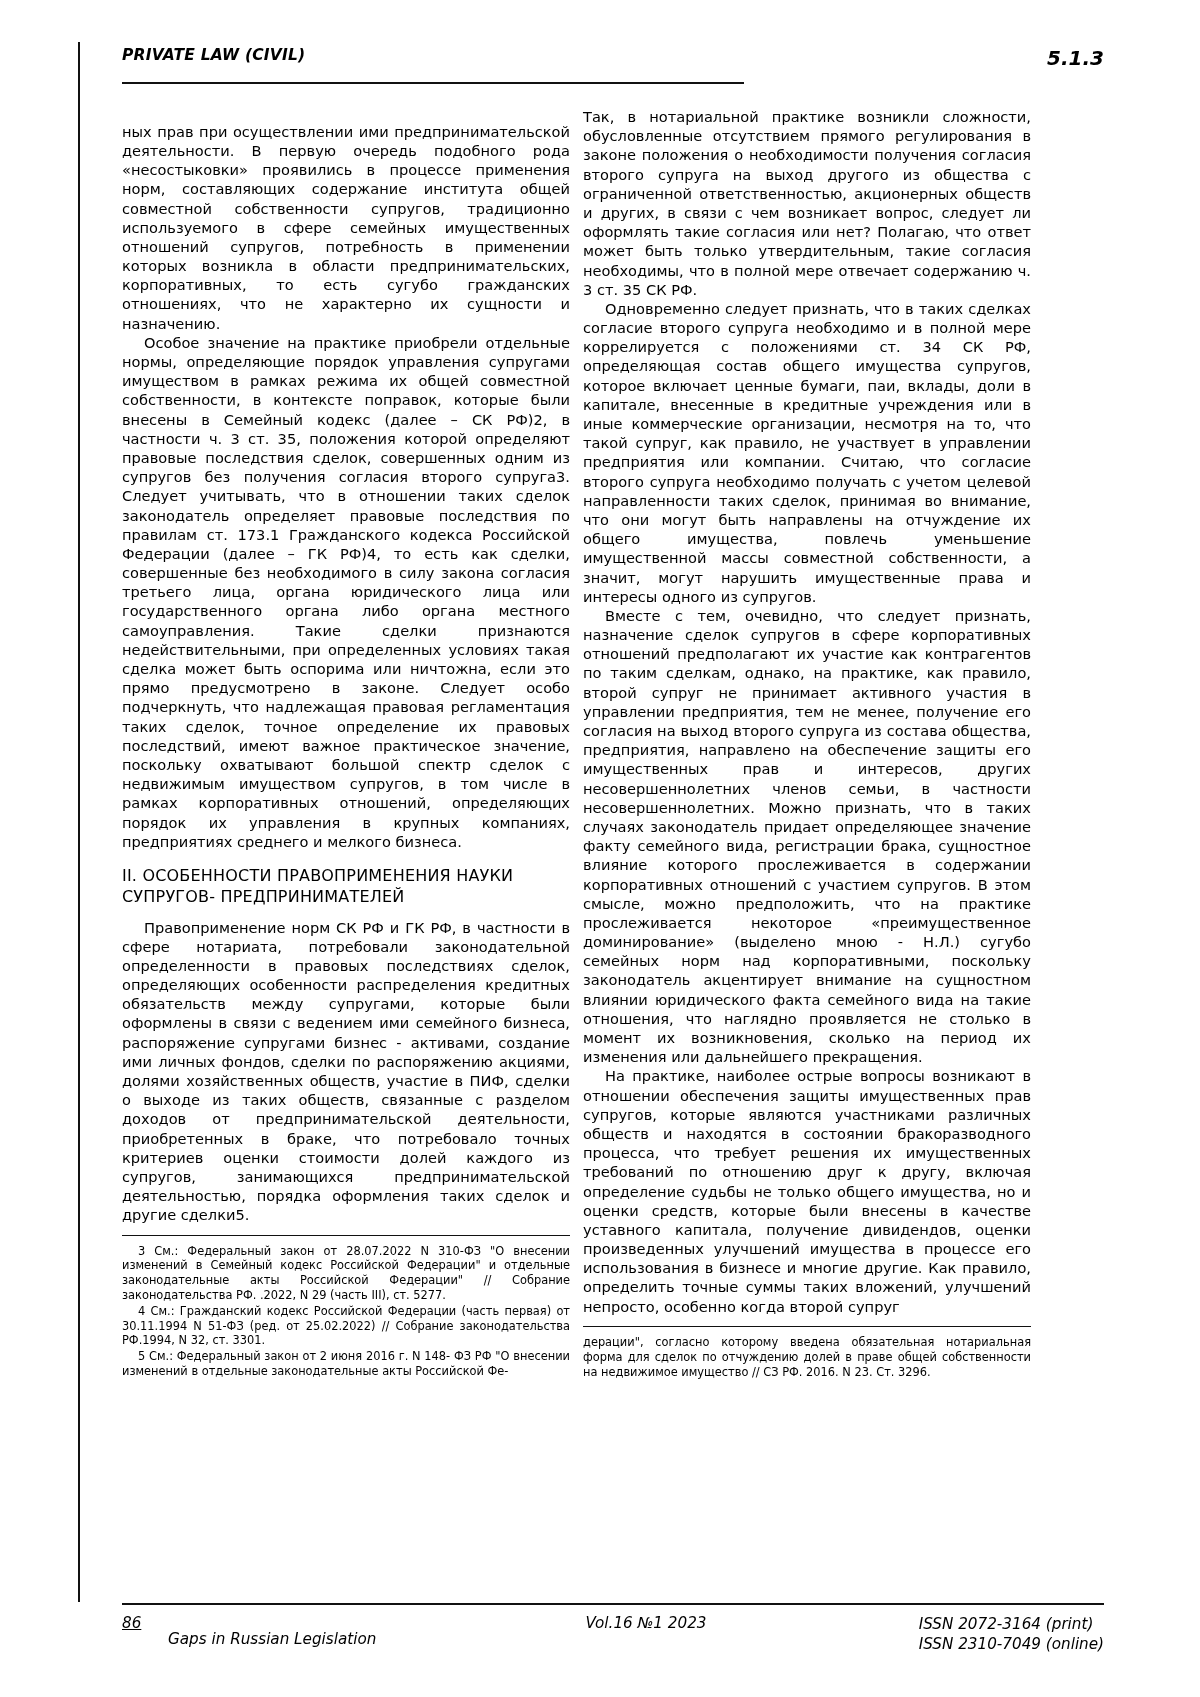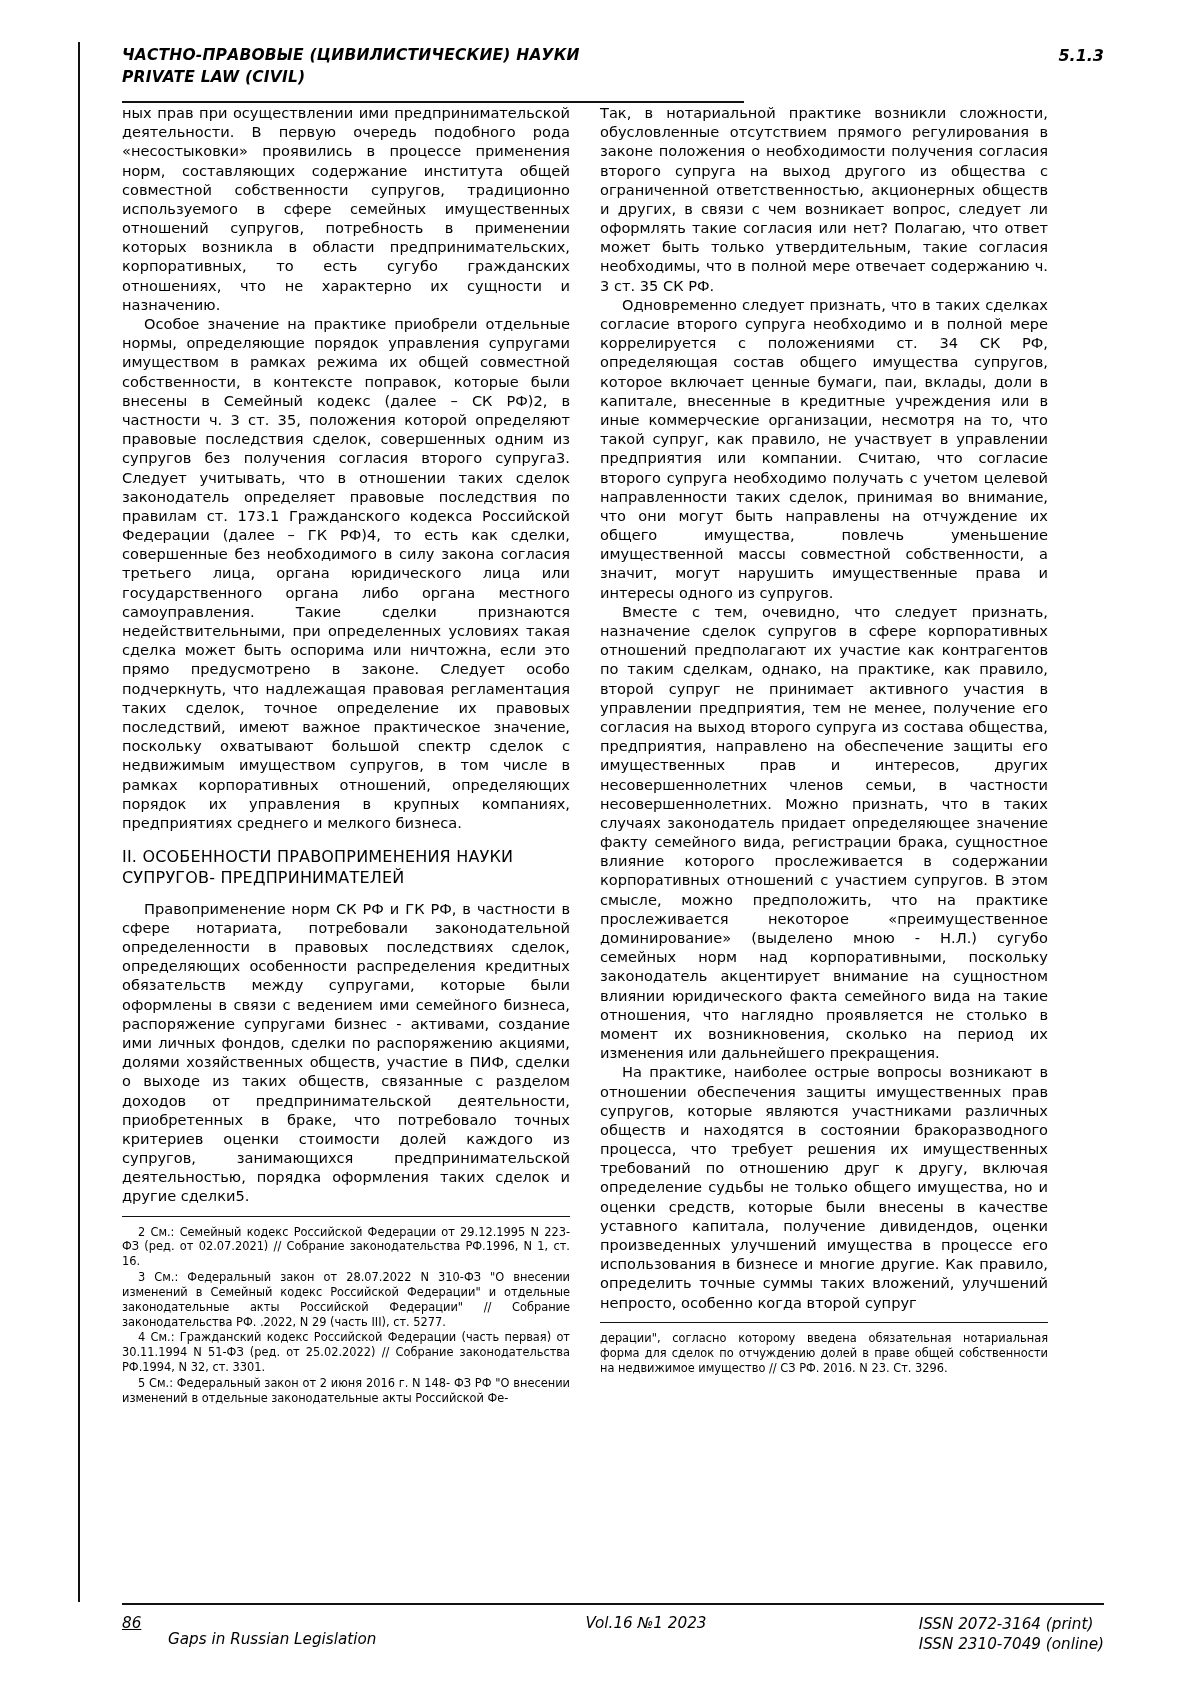--- a/index.html
+++ b/index.html
@@ -38,34 +38,35 @@
   .header-left {
     font-style: italic;
     font-weight: bold;
     font-size: 15.5px;
     line-height: 1.45;
     letter-spacing: 0.2px;
   }
   .header-right {
     font-style: italic;
     font-weight: bold;
-    font-size: 16px;
+    font-size: 20px;
     padding-top: 2px;
   }
   .header-rule {
     margin: 12px 0 0 26px;
     height: 2px;
     background: #111;
     width: 622px;
   }
   .columns {
-    margin-top: 0;
+    margin-top: 23px;
     padding-left: 26px;
     display: flex;
-    gap: 30px;
+    gap: 13px;
+    align-items: flex-end;
   }
   .col {
     width: 448px;
   }
   p.body {
     margin: 0;
     text-align: justify;
     text-justify: inter-word;
     font-size: 14.6px;
     line-height: 1.315;
@@ -148,39 +149,37 @@
 </style>
 </head>
 <body>
 
 <div class="page">
 
   <div class="left-rule"></div>
 
   <div class="header">
     <div class="header-left">
-      <div>ЧАСТНО-ПРАВОВЫЕ (ЦИВИЛИСТИЧЕСКИЕ) НАУКИ</div>
       <div>PRIVATE LAW (CIVIL)</div>
     </div>
     <div class="header-right">5.1.3</div>
   </div>
   <div class="header-rule"></div>
 
   <div class="columns">
 
     <div class="col">
       <p class="body">ных прав при осуществлении ими предпринимательской деятельности. В первую очередь подобного рода «несостыковки» проявились в процессе применения норм, составляющих содержание института общей совместной собственности супругов, традиционно используемого в сфере семейных имущественных отношений супругов, потребность в применении которых возникла в области предпринимательских, корпоративных, то есть сугубо гражданских отношениях, что не характерно их сущности и назначению.</p>
       <p class="body indent">Особое значение на практике приобрели отдельные нормы, определяющие порядок управления супругами имуществом в рамках режима их общей совместной собственности, в контексте поправок, которые были внесены в Семейный кодекс (далее – СК РФ)2, в частности ч. 3 ст. 35, положения которой определяют правовые последствия сделок, совершенных одним из супругов без получения согласия второго супруга3. Следует учитывать, что в отношении таких сделок законодатель определяет правовые последствия по правилам ст. 173.1 Гражданского кодекса Российской Федерации (далее – ГК РФ)4, то есть как сделки, совершенные без необходимого в силу закона согласия третьего лица, органа юридического лица или государственного органа либо органа местного самоуправления. Такие сделки признаются недействительными, при определенных условиях такая сделка может быть оспорима или ничтожна, если это прямо предусмотрено в законе. Следует особо подчеркнуть, что надлежащая правовая регламентация таких сделок, точное определение их правовых последствий, имеют важное практическое значение, поскольку охватывают большой спектр сделок с недвижимым имуществом супругов, в том числе в рамках корпоративных отношений, определяющих порядок их управления в крупных компаниях, предприятиях среднего и мелкого бизнеса.</p>
 
       <h2 class="section">II. ОСОБЕННОСТИ ПРАВОПРИМЕНЕНИЯ НАУКИ СУПРУГОВ- ПРЕДПРИНИМАТЕЛЕЙ</h2>
 
       <p class="body indent">Правоприменение норм СК РФ и ГК РФ, в частности в сфере нотариата, потребовали законодательной определенности в правовых последствиях сделок, определяющих особенности распределения кредитных обязательств между супругами, которые были оформлены в связи с ведением ими семейного бизнеса, распоряжение супругами бизнес - активами, создание ими личных фондов, сделки по распоряжению акциями, долями хозяйственных обществ, участие в ПИФ, сделки о выходе из таких обществ, связанные с разделом доходов от предпринимательской деятельности, приобретенных в браке, что потребовало точных критериев оценки стоимости долей каждого из супругов, занимающихся предпринимательской деятельностью, порядка оформления таких сделок и другие сделки5.</p>
 
       <div class="footnotes">
-        <p class="fn">2 См.: Семейный кодекс Российской Федерации от 29.12.1995 N 223-ФЗ (ред. от 02.07.2021) // Собрание законодательства РФ.1996, N 1, ст. 16.</p>
         <p class="fn">3 См.: Федеральный закон от 28.07.2022 N 310-ФЗ "О внесении изменений в Семейный кодекс Российской Федерации" и отдельные законодательные акты Российской Федерации" // Собрание законодательства РФ. .2022, N 29 (часть III), ст. 5277.</p>
         <p class="fn">4 См.: Гражданский кодекс Российской Федерации (часть первая) от 30.11.1994 N 51-ФЗ (ред. от 25.02.2022) // Собрание законодательства РФ.1994, N 32, ст. 3301.</p>
         <p class="fn">5 См.: Федеральный закон от 2 июня 2016 г. N 148- ФЗ РФ "О внесении изменений в отдельные законодательные акты Российской Фе-</p>
       </div>
     </div>
 
     <div class="col">
       <p class="body">Так, в нотариальной практике возникли сложности, обусловленные отсутствием прямого регулирования в законе положения о необходимости получения согласия второго супруга на выход другого из общества с ограниченной ответственностью, акционерных обществ и других, в связи с чем возникает вопрос, следует ли оформлять такие согласия или нет? Полагаю, что ответ может быть только утвердительным, такие согласия необходимы, что в полной мере отвечает содержанию ч. 3 ст. 35 СК РФ.</p>
       <p class="body indent">Одновременно следует признать, что в таких сделках согласие второго супруга необходимо и в полной мере коррелируется с положениями ст. 34 СК РФ, определяющая состав общего имущества супругов, которое включает ценные бумаги, паи, вклады, доли в капитале, внесенные в кредитные учреждения или в иные коммерческие организации, несмотря на то, что такой супруг, как правило, не участвует в управлении предприятия или компании. Считаю, что согласие второго супруга необходимо получать с учетом целевой направленности таких сделок, принимая во внимание, что они могут быть направлены на отчуждение их общего имущества, повлечь уменьшение имущественной массы совместной собственности, а значит, могут нарушить имущественные права и интересы одного из супругов.</p>
       <p class="body indent">Вместе с тем, очевидно, что следует признать, назначение сделок супругов в сфере корпоративных отношений предполагают их участие как контрагентов по таким сделкам, однако, на практике, как правило, второй супруг не принимает активного участия в управлении предприятия, тем не менее, получение его согласия на выход второго супруга из состава общества, предприятия, направлено на обеспечение защиты его имущественных прав и интересов, других несовершеннолетних членов семьи, в частности несовершеннолетних. Можно признать, что в таких случаях законодатель придает определяющее значение факту семейного вида, регистрации брака, сущностное влияние которого прослеживается в содержании корпоративных отношений с участием супругов. В этом смысле, можно предположить, что на практике прослеживается некоторое «преимущественное доминирование» (выделено мною - Н.Л.) сугубо семейных норм над корпоративными, поскольку законодатель акцентирует внимание на сущностном влиянии юридического факта семейного вида на такие отношения, что наглядно проявляется не столько в момент их возникновения, сколько на период их изменения или дальнейшего прекращения.</p>

